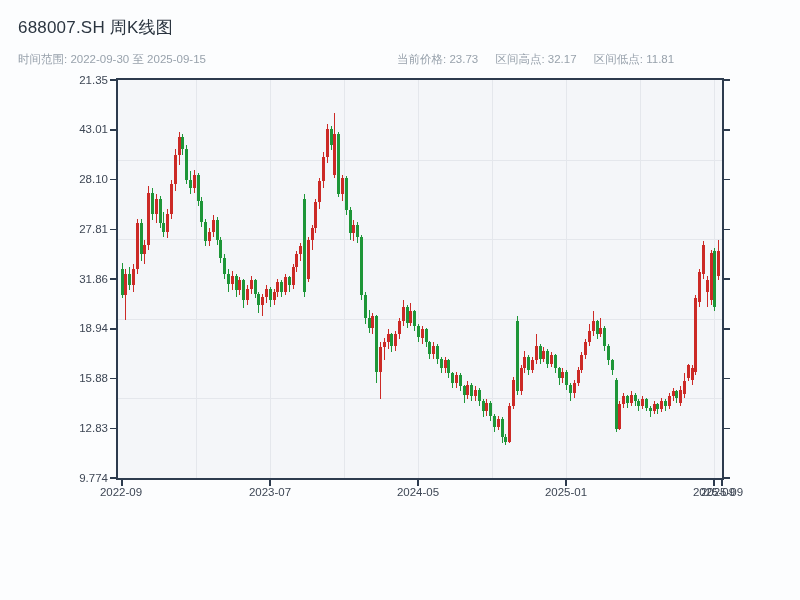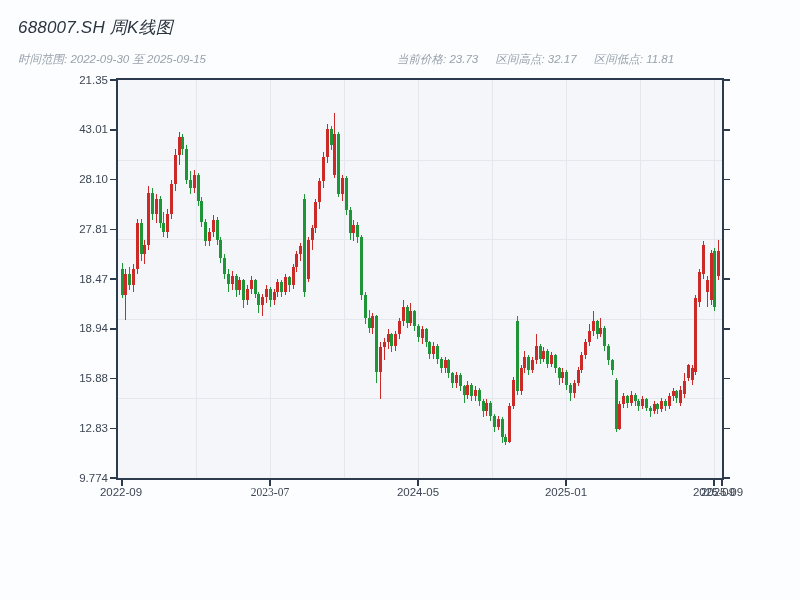--- a/index.html
+++ b/index.html
@@ -3,21 +3,21 @@
 <meta charset="utf-8">
 <style>
   html,body{margin:0;padding:0;}
   body{
     width:800px;height:600px;overflow:hidden;
     background:#fcfdfe;
     font-family:"Liberation Sans","DejaVu Sans",sans-serif;
     -webkit-font-smoothing:antialiased;
   }
   .page{position:relative;width:800px;height:600px;}
-  .header{position:absolute;left:18px;top:16px;right:18px;font-style:italic;}
+  .header{position:absolute;left:18px;top:16px;right:18px;}
   .title{
     font-size:17px;font-weight:500;color:#2b3540;letter-spacing:0.2px;
   }
   .subrow{
     position:absolute;left:0;top:36px;right:0;
     font-size:11.5px;color:#98a2ac;white-space:nowrap;
   }
   .subrow .left{position:absolute;left:0;top:0;}
   .subrow .right{position:absolute;left:379px;top:0;}
   .stat{margin-right:14px;}
@@ -401,37 +401,37 @@
         <div class="tick h" style="left: 608px; top: 51px;"></div>
         <div class="ylab" style="top: 45.25px;">43.01</div>
         <div class="tick h" style="left: -6px; top: 100.75px;"></div>
         <div class="tick h" style="left: 608px; top: 100.75px;"></div>
         <div class="ylab" style="top: 95px;">28.10</div>
         <div class="tick h" style="left: -6px; top: 150.5px;"></div>
         <div class="tick h" style="left: 608px; top: 150.5px;"></div>
         <div class="ylab" style="top: 144.75px;">27.81</div>
         <div class="tick h" style="left: -6px; top: 200.25px;"></div>
         <div class="tick h" style="left: 608px; top: 200.25px;"></div>
-        <div class="ylab" style="top: 194.5px;">18.47</div>
+        <div class="ylab" style="top: 194.5px;">31.86</div>
         <div class="tick h" style="left: -6px; top: 250px;"></div>
         <div class="tick h" style="left: 608px; top: 250px;"></div>
         <div class="ylab" style="top: 244.25px;">18.94</div>
         <div class="tick h" style="left: -6px; top: 299.75px;"></div>
         <div class="tick h" style="left: 608px; top: 299.75px;"></div>
         <div class="ylab" style="top: 294px;">15.88</div>
         <div class="tick h" style="left: -6px; top: 349.5px;"></div>
         <div class="tick h" style="left: 608px; top: 349.5px;"></div>
         <div class="ylab" style="top: 343.75px;">12.83</div>
         <div class="tick h" style="left: -6px; top: 399.25px;"></div>
         <div class="tick h" style="left: 608px; top: 399.25px;"></div>
         <div class="ylab" style="top: 393.5px;">9.774</div>
         <div class="tick v" style="left: 5.2364px; top: 402px;"></div>
         <div class="xlab" style="left: 5px;">2022-09</div>
         <div class="tick v" style="left: 153.277px; top: 402px;"></div>
-        <div class="xlab" style="left: 154.027px; font-family: Liberation Serif, serif;">2023-07</div>
+        <div class="xlab" style="left: 154.027px;">2023-07</div>
         <div class="tick v" style="left: 301.257px; top: 402px;"></div>
         <div class="xlab" style="left: 302.007px;">2024-05</div>
         <div class="tick v" style="left: 449.237px; top: 402px;"></div>
         <div class="xlab" style="left: 449.987px;">2025-01</div>
         <div class="tick v" style="left: 597.277px; top: 402px;"></div>
         <div class="xlab" style="left: 598.027px;">2025-09</div>
         <div class="tick v" style="left: 605.25px; top: 402px;"></div>
         <div class="xlab" style="left: 606px;">2025-09</div>
       </div>
   </div>

